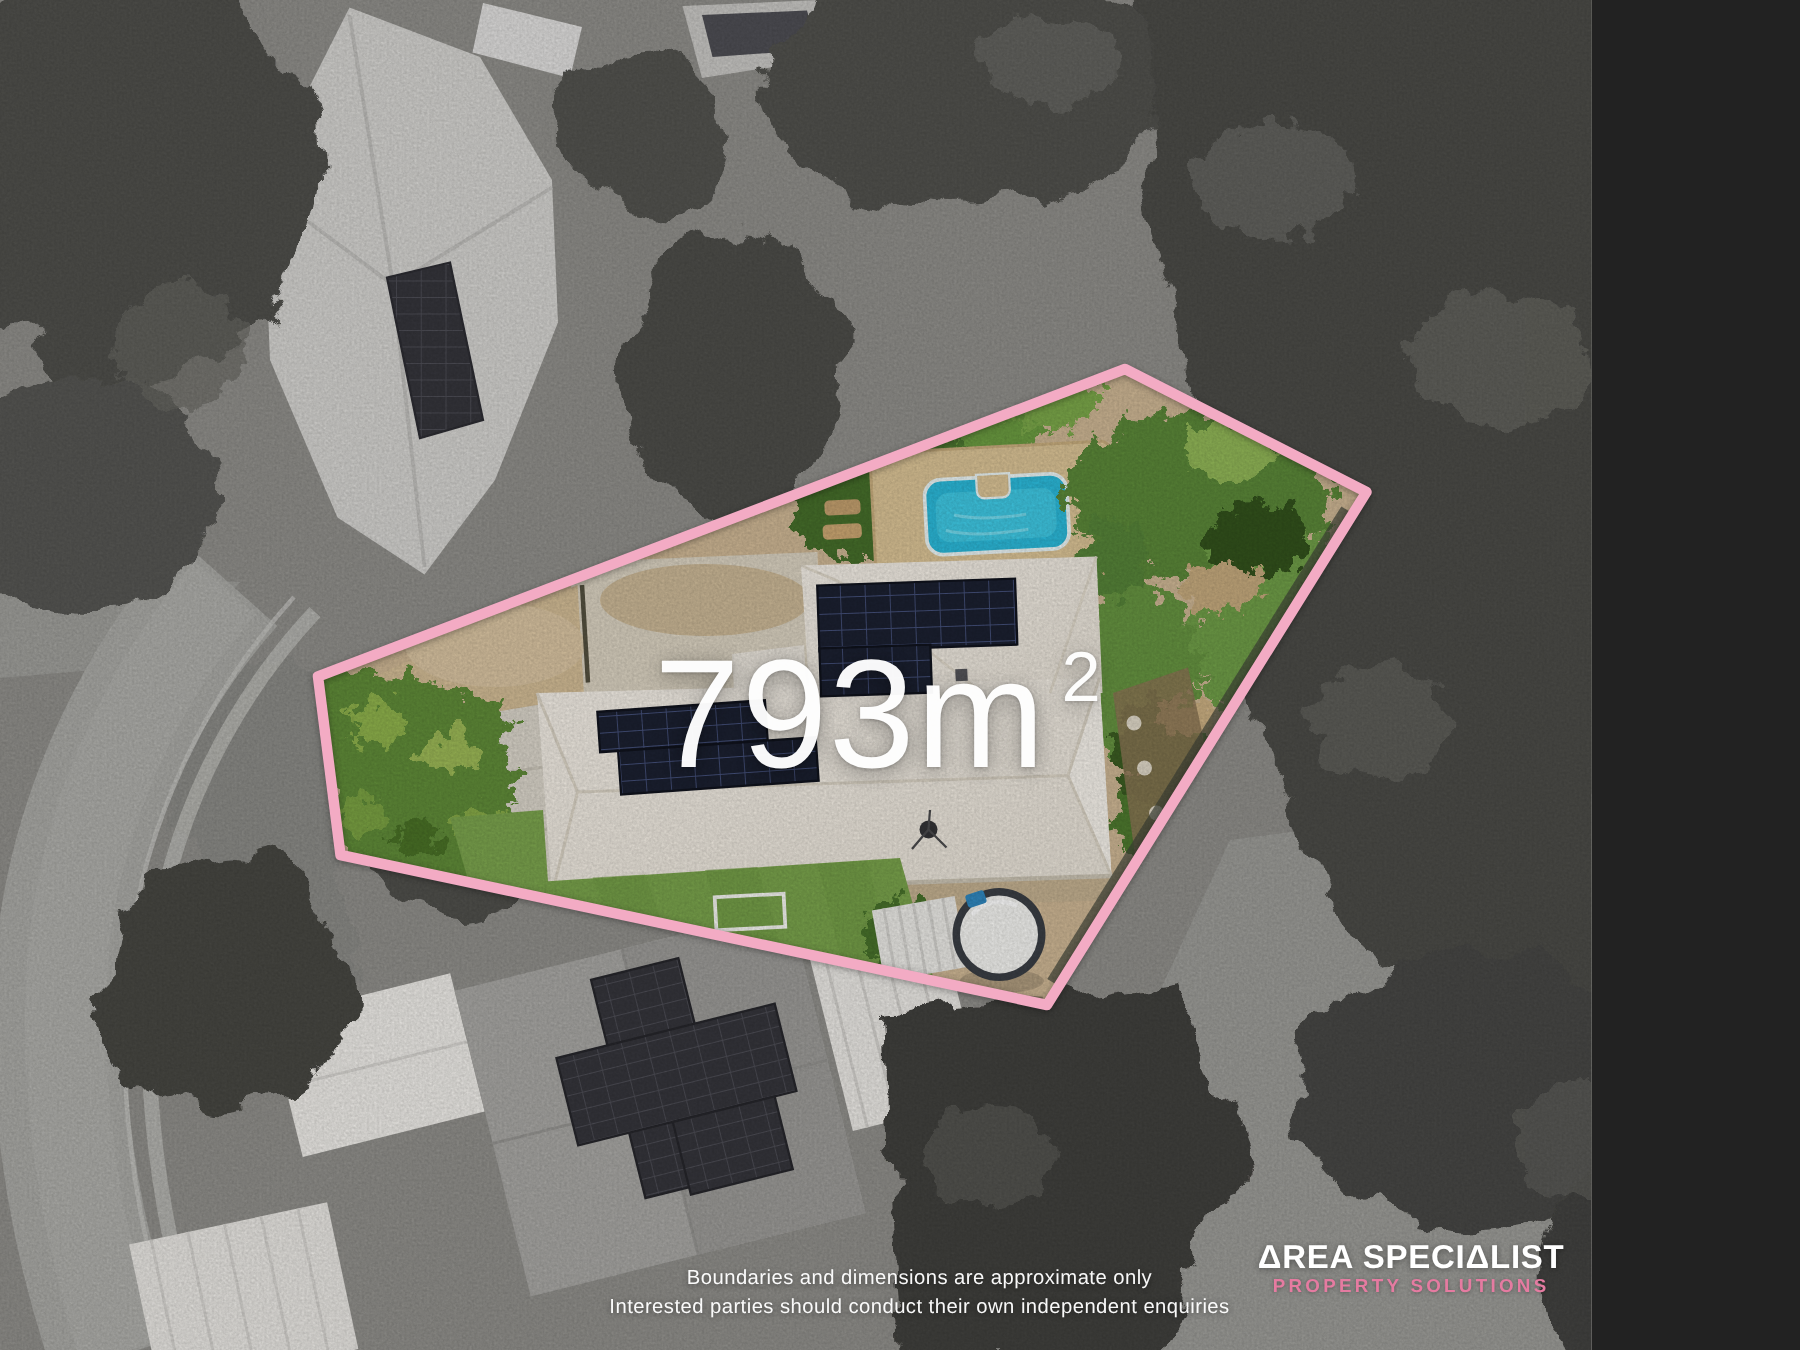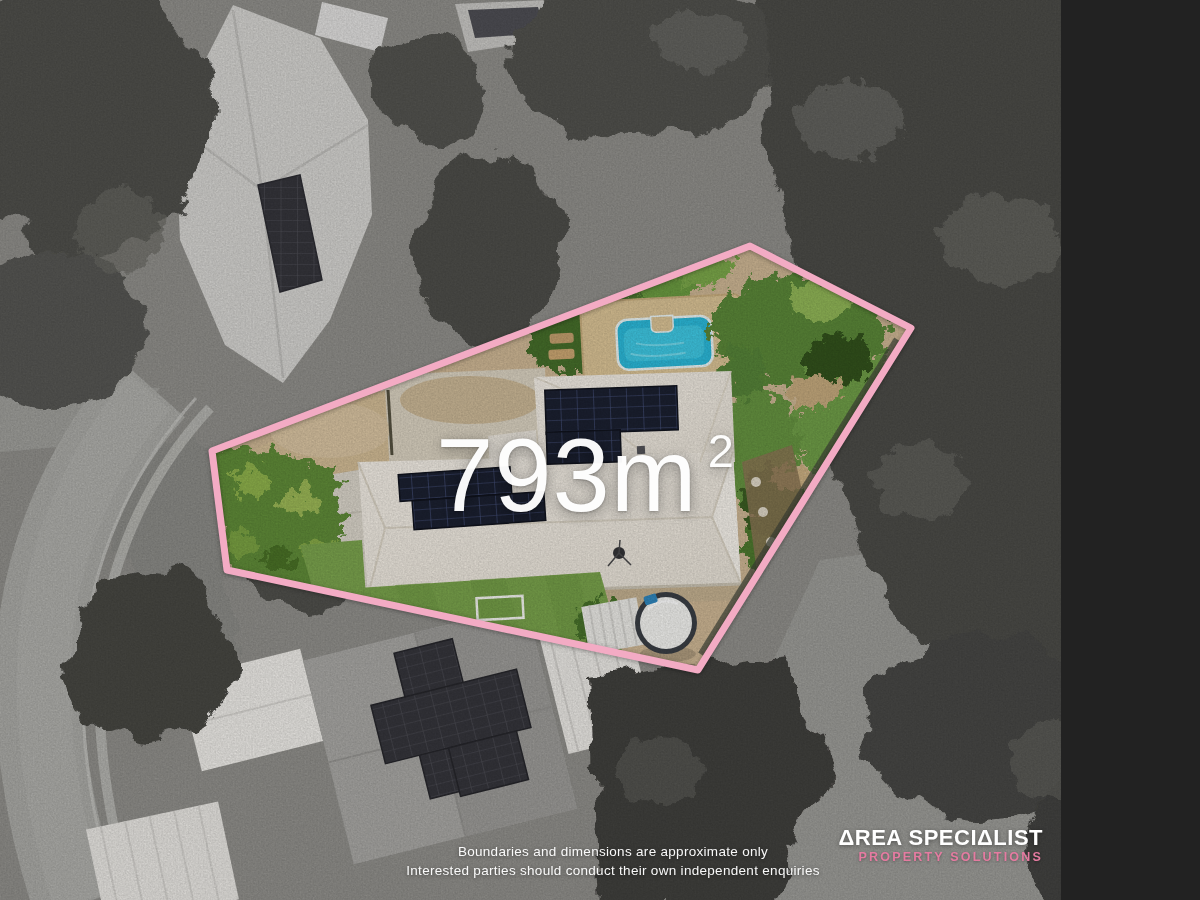--- a/index.html
+++ b/index.html
@@ -10,21 +10,21 @@
               font-size:103px;font-weight:400;letter-spacing:1px;line-height:1;
               text-shadow:0 3px 14px rgba(0,0,0,.35),0 1px 3px rgba(0,0,0,.25);white-space:nowrap;}
   .area-label .exp{display:inline-block;font-size:47px;transform:translateY(-44px);margin-left:10px;}
   .disclaimer{position:absolute;left:13px;top:842px;width:1200px;text-align:center;color:rgba(255,255,255,.97);
               font-size:13.5px;line-height:19px;letter-spacing:.3px;
               text-shadow:0 1px 4px rgba(0,0,0,.45);}
   .brand{position:absolute;right:18px;top:826px;text-align:right;line-height:1.05;}
   .brand-name{color:#ffffff;font-weight:700;font-size:22px;letter-spacing:.5px;
               text-shadow:0 1px 4px rgba(0,0,0,.4);}
   .brand-tagline{color:#e57ba1;font-weight:700;font-size:12.5px;letter-spacing:2.2px;margin-top:2px;
-              text-shadow:0 1px 3px rgba(0,0,0,.35);}
+              text-shadow:0 1px 3px rgba(0,0,0,.35);text-align:center;}
 </style>
 </head>
 <body>
 
 <div class="stage">
 
 <svg width="1200" height="900" viewBox="0 0 1200 900">
   <defs>
     <clipPath id="lot">
       <polygon points="750,246 911,328 698,670 227,570 212,451"></polygon>

